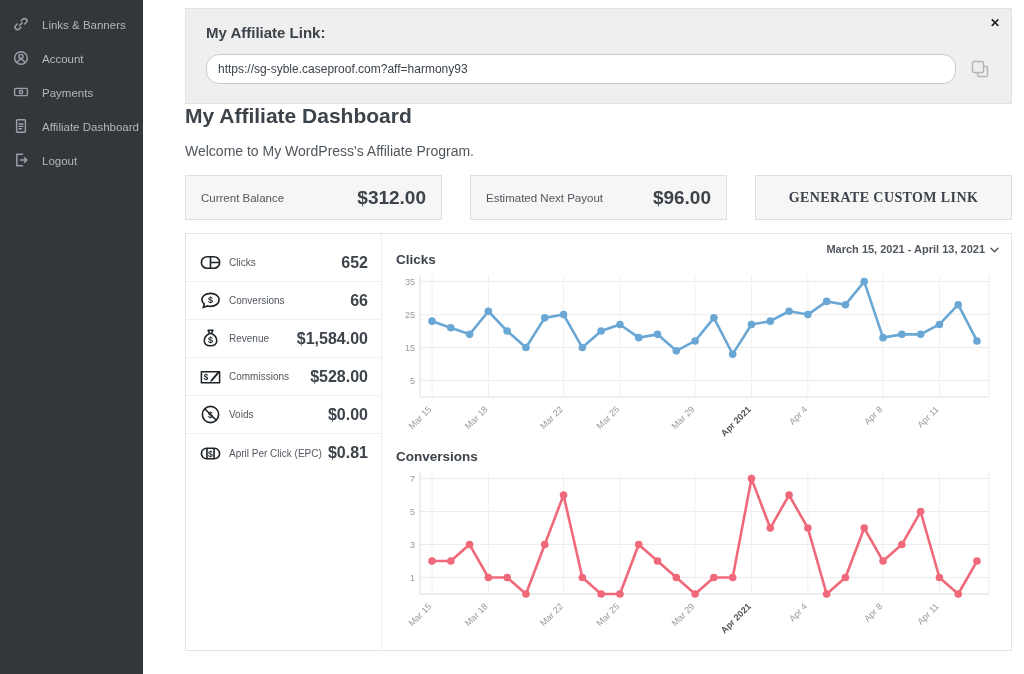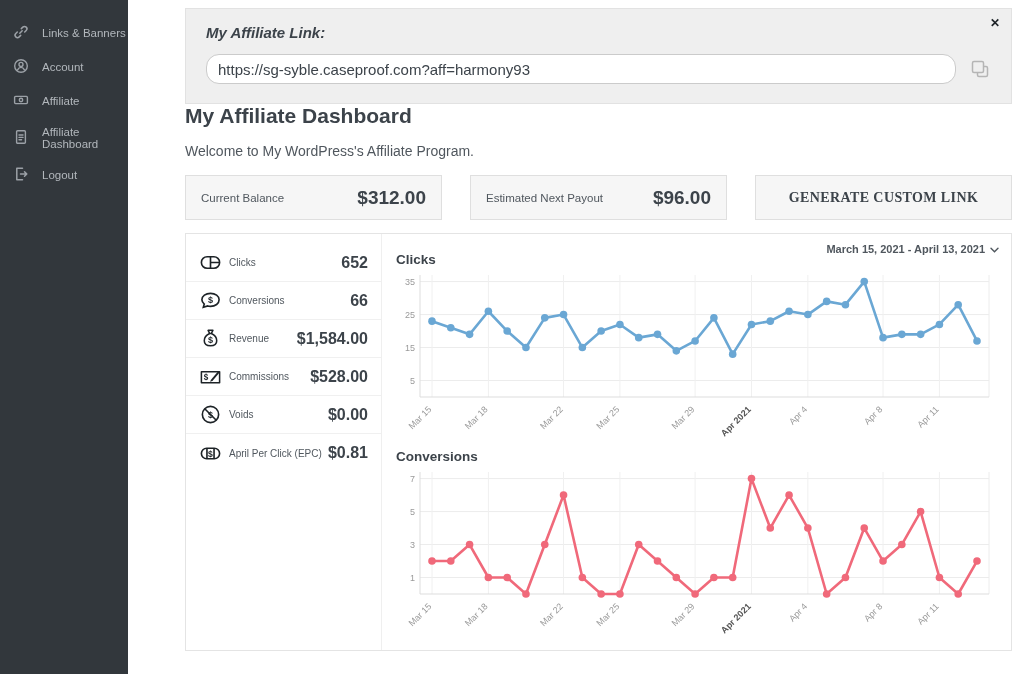--- a/index.html
+++ b/index.html
@@ -1,37 +1,37 @@
 <!DOCTYPE html>
 <html><head>
 <meta charset="utf-8">
 <style>
   * { margin:0; padding:0; box-sizing:border-box; }
   html,body { width:1024px; height:674px; overflow:hidden; background:#fff;
               font-family:"Liberation Sans", sans-serif; }
 
   
-  .sidebar { position:absolute; left:0; top:0; width:128px; height:674px;
-             background:#32373C; padding-top:16px; }
+  .sidebar { position:absolute; left:0; top:0; width:143px; height:674px;
+             background:#32373C; padding-top:8px; }
   .side-item { display:flex; align-items:center; gap:13px; padding:8px 0 8px 13px;
                color:#B2B7BC; font-size:11.5px; cursor:pointer; }
   .side-item svg { flex:0 0 auto; }
 
   
   .main { position:absolute; left:147px; top:0; right:0; bottom:0; background:#fff;
           padding:8px 12px 0 38px; }
 
   .notice { background:#EFEFEF; border:1px solid #E2E2E2; padding:15px 20px 19px;
             position:relative; }
-  .notice h3 { font-size:15px; font-weight:bold; color:#3C434A; margin-bottom:13px;font-style:italic; }
+  .notice h3 { font-size:15px; font-weight:bold; color:#3C434A; margin-bottom:13px; }
   .close-btn { position:absolute; top:7px; right:11px; border:none; background:none;
                font-size:12px; font-weight:bold; color:#1d2327; cursor:pointer; }
   .link-row { display:flex; align-items:center; gap:13px; }
   .link-row input { flex:1; height:30px; border:1px solid #CBCBCB; border-radius:13px;
-                    background:#fff; padding:0 11px; font-size:15px; color:#3C434A;
+                    background:#fff; padding:0 11px; font-size:12px; color:#3C434A;
                     font-family:"Liberation Sans", sans-serif; }
   .copy-btn { background:none; border:none; cursor:pointer; line-height:0; }
 
   .page-title { font-size:21px; font-weight:bold; color:#3C434A; }
   .welcome { font-size:14px; color:#50575E; margin-top:15px; }
 
   .cards { display:flex; gap:28px; margin-top:16px; }
   .card { flex:1; height:45px; background:#F6F6F6; border:1px solid #DFDFDF;
           display:flex; align-items:center; justify-content:space-between; padding:0 15px; }
   .card .c-label { font-size:11.5px; color:#50575E; }
@@ -81,21 +81,21 @@
     </span>
     <span>Account</span>
   </div>
   <div class="side-item">
     <span>
       <svg width="16" height="16" viewBox="0 0 16 16" fill="none" stroke="#9CA1A7" stroke-width="1.4">
         <rect x="1.6" y="4.4" width="12.8" height="7.2" rx="1"></rect>
         <circle cx="8" cy="8" r="1.7"></circle>
       </svg>
     </span>
-    <span>Affiliate</span>
+    <span>Payments</span>
   </div>
   <div class="side-item">
     <span>
       <svg width="16" height="16" viewBox="0 0 16 16" fill="none" stroke="#9CA1A7" stroke-width="1.4" stroke-linecap="round">
         <rect x="3.6" y="1.8" width="8.8" height="12.4" rx="1"></rect>
         <path d="M6 6h4M6 8.4h4M6 10.8h2.6"></path>
       </svg>
     </span>
     <span>Affiliate Dashboard</span>
   </div>

